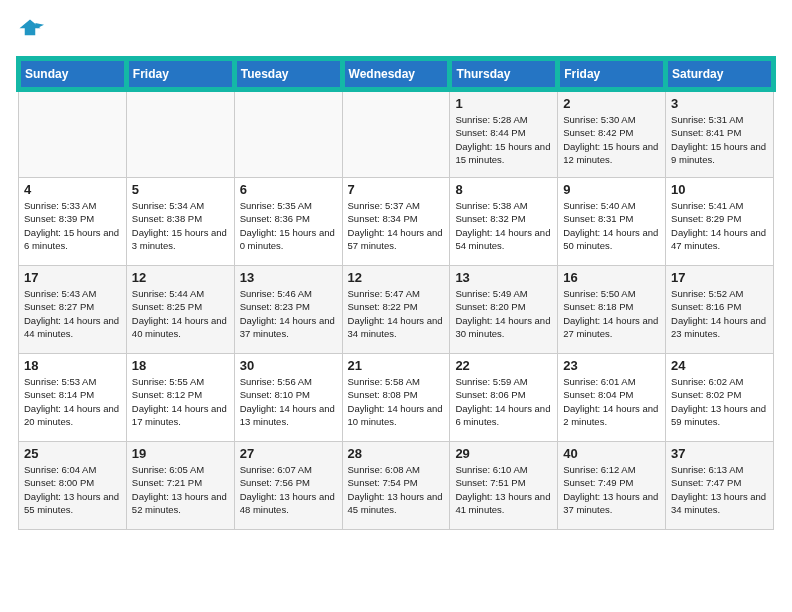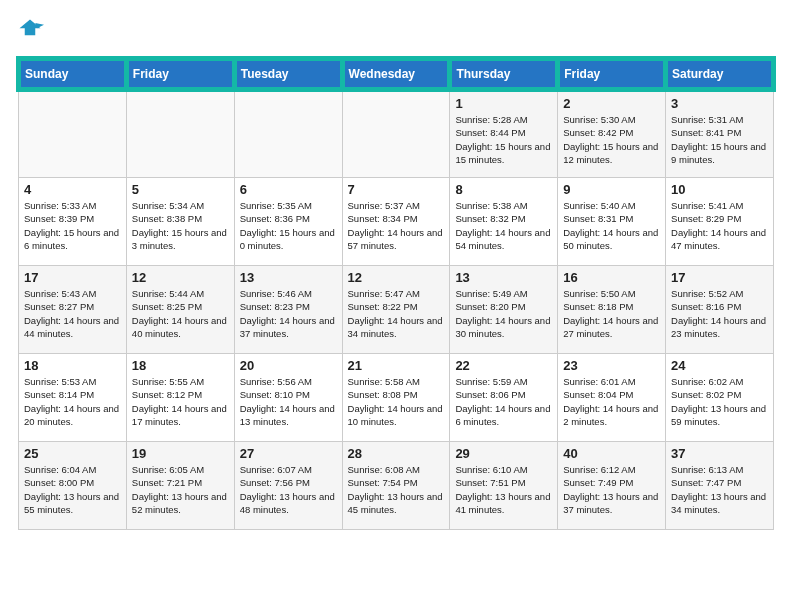--- a/index.html
+++ b/index.html
@@ -264,21 +264,21 @@
 and 20 minutes.</div>
         </td>
         <td>
           <span class="day-number">18</span>
           <div class="day-info">Sunrise: 5:55 AM
 Sunset: 8:12 PM
 Daylight: 14 hours
 and 17 minutes.</div>
         </td>
         <td>
-          <span class="day-number">20</span>
+          <span class="day-number">30</span>
           <div class="day-info">Sunrise: 5:56 AM
 Sunset: 8:10 PM
 Daylight: 14 hours
 and 13 minutes.</div>
         </td>
         <td>
           <span class="day-number">21</span>
           <div class="day-info">Sunrise: 5:58 AM
 Sunset: 8:08 PM
 Daylight: 14 hours

